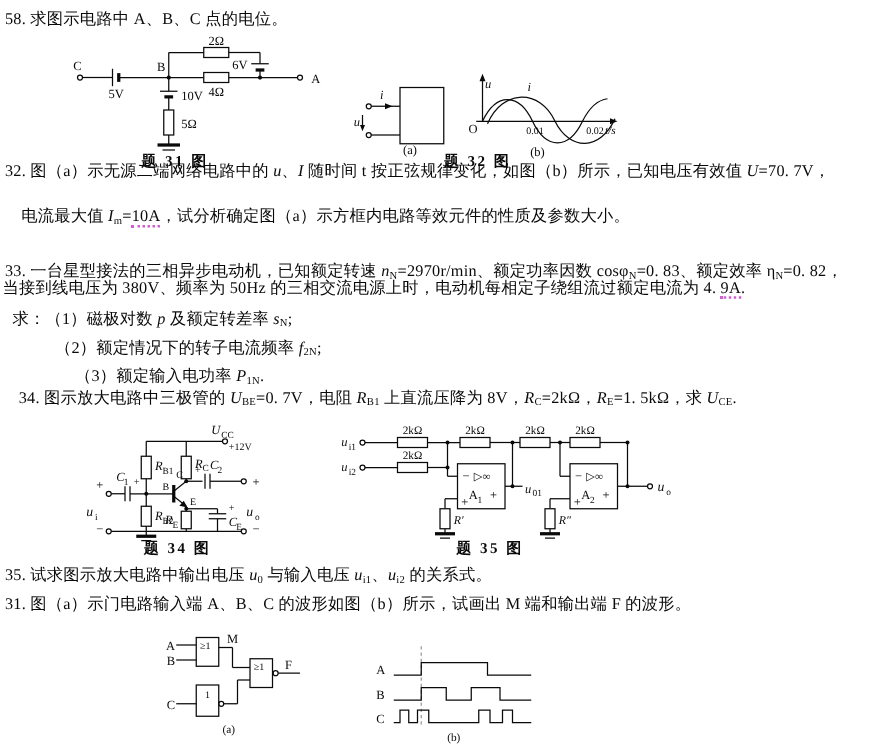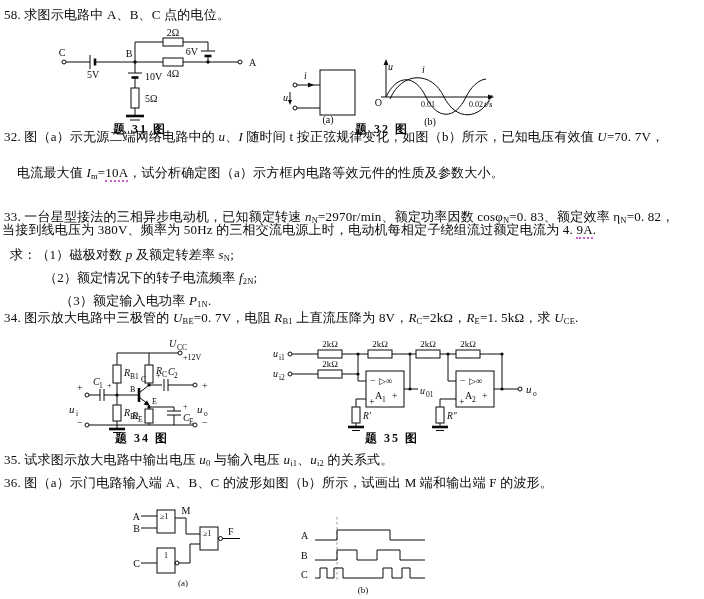--- a/index.html
+++ b/index.html
@@ -32,23 +32,23 @@
 <body>
 
 <div class="line" style="left:4px;top:6px">58. 求图示电路中 A、B、C 点的电位。</div>
 <div class="line" style="left:4px;top:128px">32. 图（a）示无源二端网络电路中的 <i>u</i>、<i>I</i> 随时间 t 按正弦规律变化，如图（b）所示，已知电压有效值 <i>U</i>=70. 7V，</div>
 <div class="line" style="left:17px;top:164px">电流最大值 <i>I</i><sub>m</sub>=<span class="usq">10A</span>，试分析确定图（a）示方框内电路等效元件的性质及参数大小。</div>
 <div class="line" style="left:4px;top:208px">33. 一台星型接法的三相异步电动机，已知额定转速 <i>n</i><sub>N</sub>=2970r/min、额定功率因数 cosφ<sub>N</sub>=0. 83、额定效率 η<sub>N</sub>=0. 82，</div>
 <div class="line" style="left:2px;top:221px">当接到线电压为 380V、频率为 50Hz 的三相交流电源上时，电动机每相定子绕组流过额定电流为 4. <span class="squig">9A</span>.</div>
 <div class="line" style="left:10px;top:246px">求：（1）磁极对数 <i>p</i> 及额定转差率 <i>s</i><sub>N</sub>;</div>
 <div class="line" style="left:44px;top:269px">（2）额定情况下的转子电流频率 <i>f</i><sub>2N</sub>;</div>
 <div class="line" style="left:60px;top:292px">（3）额定输入电功率 <i>P</i><sub>1N</sub>.</div>
-<div class="line" style="left:4px;top:309px">34. 图示放大电路中三极管的 <i>U</i><sub>BE</sub>=0. 7V，电阻 <i>R</i><sub>B1</sub> 上直流压降为 8V，<i>R</i><sub>C</sub>=2kΩ，<i>R</i><sub>E</sub>=1. 5kΩ，求 <i>U</i><sub>CE</sub>.</div>
+<div class="line" style="left:15px;top:309px">34. 图示放大电路中三极管的 <i>U</i><sub>BE</sub>=0. 7V，电阻 <i>R</i><sub>B1</sub> 上直流压降为 8V，<i>R</i><sub>C</sub>=2kΩ，<i>R</i><sub>E</sub>=1. 5kΩ，求 <i>U</i><sub>CE</sub>.</div>
 <div class="line" style="left:4px;top:451px">35. 试求图示放大电路中输出电压 <i>u</i><sub>0</sub> 与输入电压 <i>u</i><sub>i1</sub>、<i>u</i><sub>i2</sub> 的关系式。</div>
-<div class="line" style="left:4px;top:474px">36. 图（a）示门电路输入端 A、B、C 的波形如图（b）所示，试画出 M 端和输出端 F 的波形。</div>
+<div class="line" style="left:4px;top:474px">31. 图（a）示门电路输入端 A、B、C 的波形如图（b）所示，试画出 M 端和输出端 F 的波形。</div>
 
 <svg style="left:18px;top:26px" width="245" height="114" viewBox="0 0 245 114">
   <g>
     <line x1="48" y1="36" x2="72" y2="36"></line>
       <line x1="77" y1="36" x2="145" y2="36"></line>
     <line x1="165" y1="36" x2="220" y2="36"></line>
     <line x1="117" y1="36" x2="117" y2="16"></line>
       <line x1="117" y1="16" x2="145" y2="16"></line>
     <line x1="165" y1="16" x2="190" y2="16"></line>
       <line x1="190" y1="16" x2="190" y2="25"></line>

